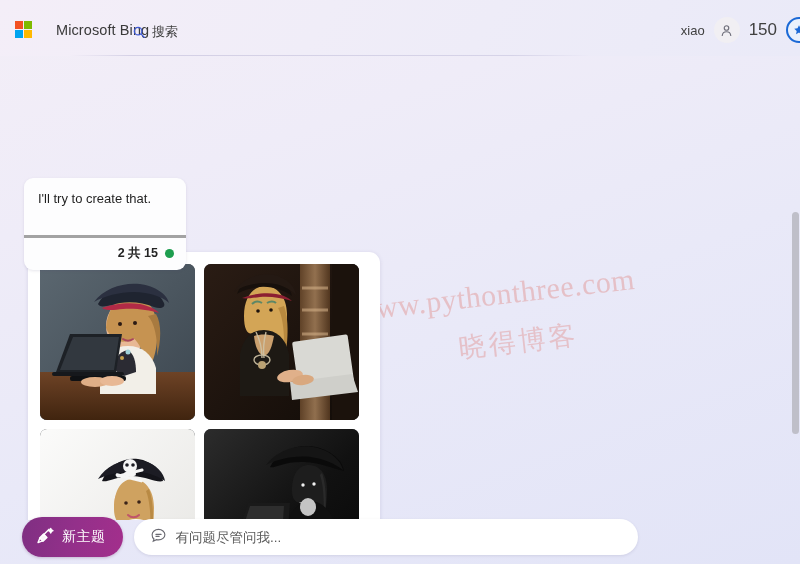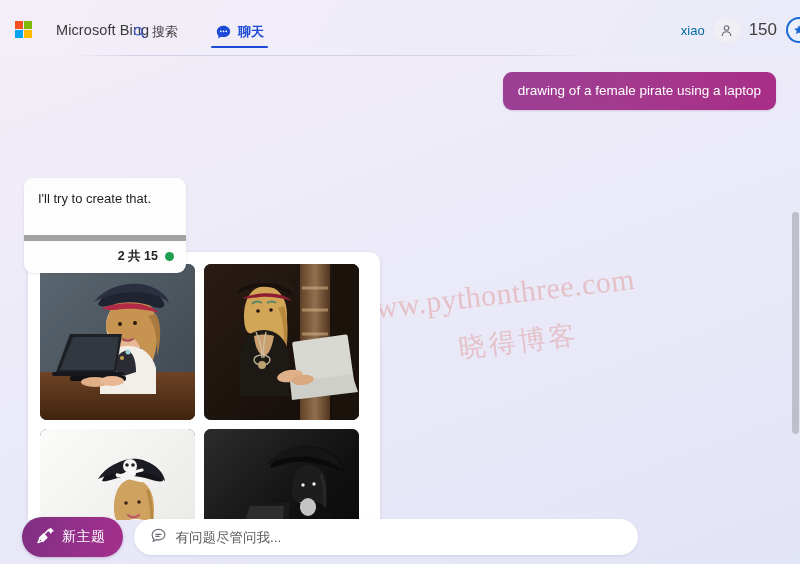--- a/index.html
+++ b/index.html
@@ -57,21 +57,21 @@
     position: absolute; left: 0; right: 0; bottom: 0; height: 2.5px;
     background: #1b4ad6; border-radius: 2px;
   }
   .srch-ico { width: 14px; height: 14px; display: block; }
   .chat-ico { width: 17px; height: 17px; display: block; }
 
   .hdr-right {
     position: absolute; right: 0px; top: 17px;
     display: flex; align-items: center; gap: 9px;
   }
-  .user-name { font-size: 13px; color: #0369a1; }
+  .user-name { font-size: 13px; color: #404040; }
   .avatar-circle {
     width: 26px; height: 26px; border-radius: 50%;
     background: #f1eff3; display: flex; align-items: center; justify-content: center;
   }
   .points { font-size: 17px; color: #404040; }
   .reward-badge {
     width: 26px; height: 26px; border-radius: 50%;
     border: 2px solid #1b69d6; background: #eaf1fc;
     display: flex; align-items: center; justify-content: center;
     margin-right: -12px;
@@ -118,21 +118,21 @@
     position: absolute; left: 24px; top: 122px; width: 162px;
     background: #fdfdfe; border-radius: 9px; z-index: 10;
     box-shadow: 0 1px 3px rgba(70,60,110,.13);
     overflow: hidden;
   }
   .bot-text {
     font-size: 13px; color: #1f1f1f; padding: 12px 14px 27px 14px;
     line-height: 1.35;
   }
   .bot-footer {
-    border-top: 6px solid #a3a3a3;
+    border-top: 3px solid #a3a3a3;
     padding: 7px 12px 8px 12px;
     display: flex; align-items: center; justify-content: flex-end; gap: 7px;
   }
   .turn-count { font-size: 12.5px; font-weight: 700; color: #242424; }
   .status-dot { width: 9px; height: 9px; border-radius: 50%; background: #1e9e4f; display: block; }
 
   
   #image-card {
     position: absolute; left: 28px; top: 196px; width: 352px; height: 328px;
     background: #ffffff; border-radius: 11px; z-index: 8;
@@ -212,32 +212,20 @@
     <div class="tab">
       <span>
         <svg class="srch-ico" viewBox="0 0 24 24" fill="none" stroke="#3f5ad6" stroke-width="2.2" stroke-linecap="round">
             <circle cx="10.5" cy="10.5" r="6.5"></circle>
             <line x1="15.6" y1="15.6" x2="21" y2="21"></line>
           </svg>
       </span>
       <span class="tab-label">搜索</span>
     </div>
 
-    <div class="tab active">
-      <span>
-        <svg class="chat-ico" viewBox="0 0 24 24">
-          <path d="M12 2.6c5.3 0 9.4 3.5 9.4 7.9 0 4.4-4.1 7.9-9.4 7.9-1.1 0-2.2-.15-3.2-.45L4 20.4l1.25-3.55C3.5 15.4 2.6 13.3 2.6 10.5c0-4.4 4.1-7.9 9.4-7.9z" fill="#1b4ad6"></path>
-          <circle cx="8.2" cy="10.4" r="1.25" fill="#fff"></circle>
-          <circle cx="12" cy="10.4" r="1.25" fill="#fff"></circle>
-          <circle cx="15.8" cy="10.4" r="1.25" fill="#fff"></circle>
-        </svg>
-      </span>
-      <span class="tab-label">聊天</span>
-      <span class="tab-underline"></span>
-    </div>
   </div>
 
   <div class="hdr-right">
     <span class="user-name">xiao</span>
     <span class="avatar-circle">
       <svg width="15" height="15" viewBox="0 0 24 24" fill="none" stroke="#70707c" stroke-width="1.9" stroke-linecap="round">
         <circle cx="12" cy="8" r="3.6"></circle>
           <path d="M5.2 20c.4-3.8 3.3-6 6.8-6s6.4 2.2 6.8 6"></path>
       </svg>
     </span>
@@ -245,23 +233,20 @@
     <span class="reward-badge">
       <svg width="12" height="12" viewBox="0 0 24 24" fill="#1b69d6">
         <path d="M12 2.5l2.9 6.1 6.6.8-4.9 4.5 1.3 6.6L12 17.2 6.1 20.5l1.3-6.6L2.5 9.4l6.6-.8z"></path>
       </svg>
     </span>
   </div>
 </div>
 
 <div id="chat-area">
 
-  <div id="user-msg-row">
-    <div class="user-bubble">drawing of a female pirate using a laptop</div>
-  </div>
 
   <div id="bot-msg">
     <div class="bot-text">I'll try to create that.</div>
     <div class="bot-footer">
       <span class="turn-count">2 共 15</span>
       <span class="status-dot"></span>
     </div>
   </div>
 
   <div id="watermark">

